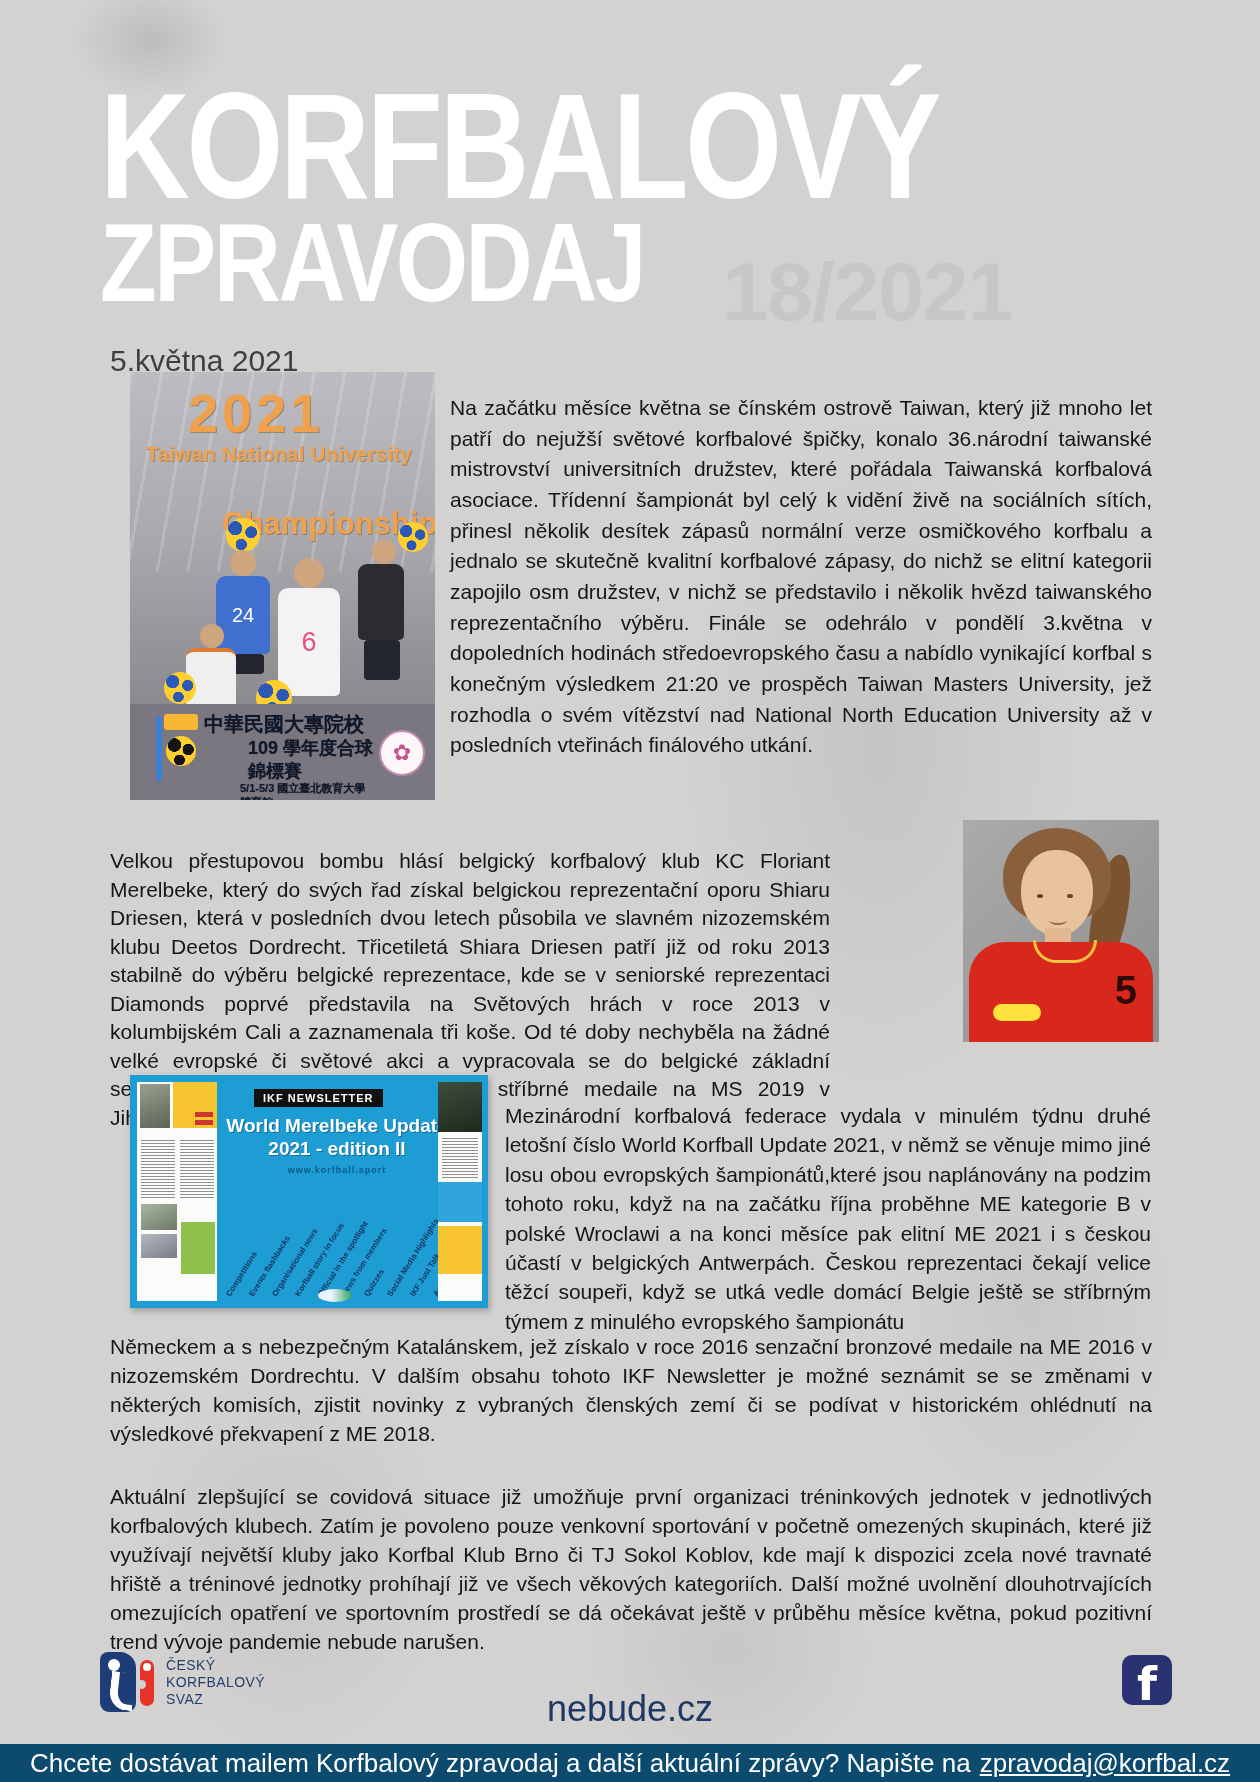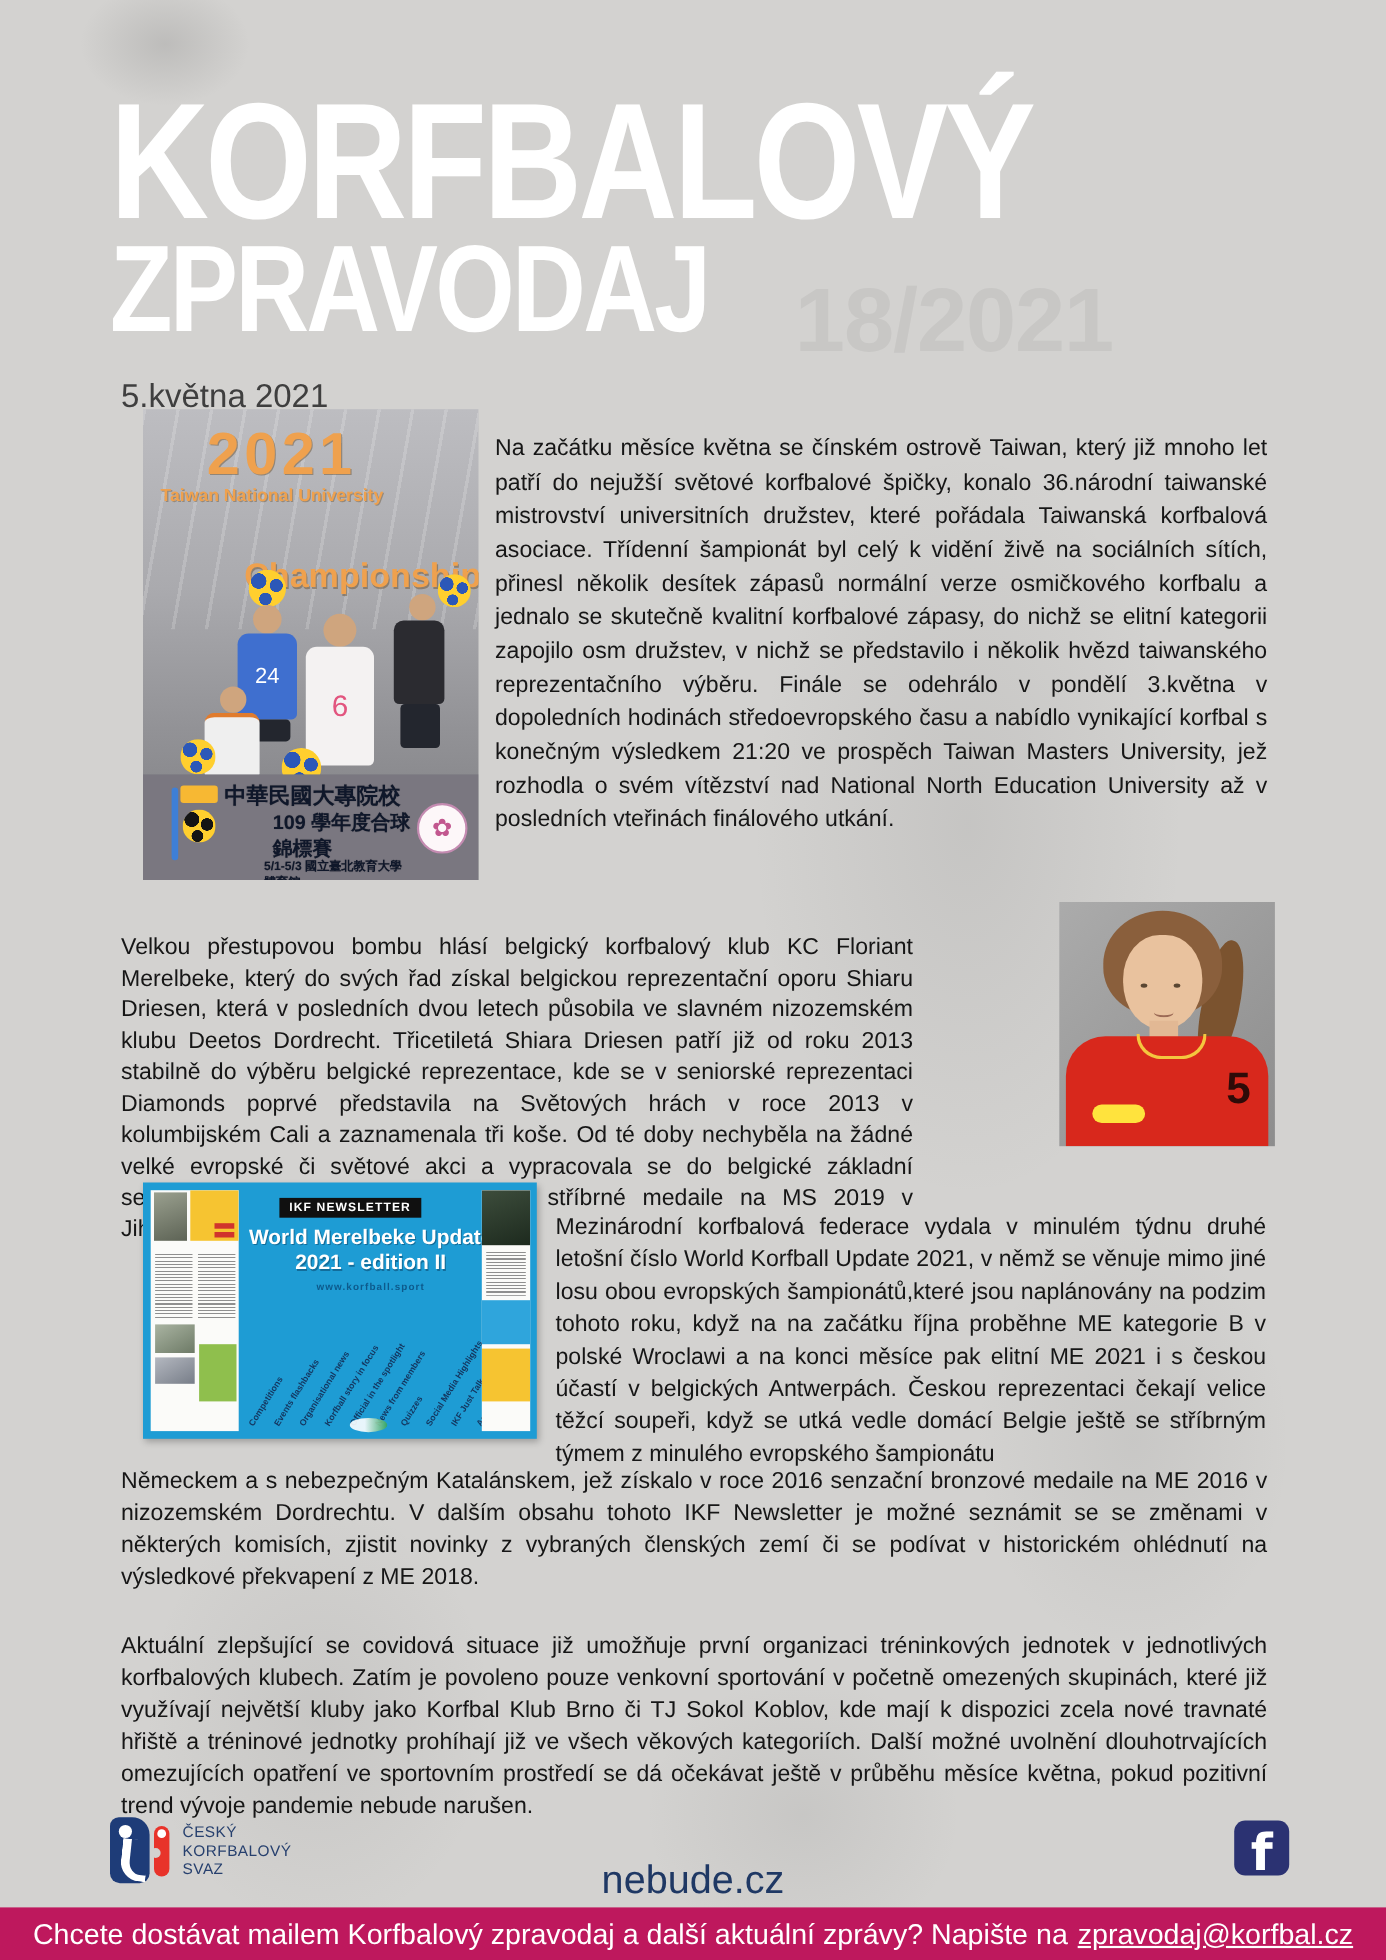--- a/index.html
+++ b/index.html
@@ -36,21 +36,21 @@
   .ptext{position:absolute;font-size:21px;line-height:1.46;text-align:justify;color:#161616;}
 
   
   .a1-text{left:450px;top:372px;width:702px;}
   .poster{position:absolute;left:130px;top:372px;width:305px;height:428px;overflow:hidden;
           background:linear-gradient(180deg,#bdbdc1 0%,#aaaaae 38%,#929296 68%,#7c7c80 100%);}
   .poster .girders{position:absolute;left:0;top:0;right:0;height:200px;opacity:.5;
           background:repeating-linear-gradient(100deg,rgba(255,255,255,.35) 0 3px,transparent 3px 30px);}
   .p-year{position:absolute;left:58px;top:10px;font-size:54px;font-weight:bold;color:#efa14e;
           letter-spacing:4px;text-shadow:1px 1px 0 rgba(90,60,20,.4);}
-  .p-line1{position:absolute;left:16px;top:70px;font-size:16px;font-weight:bold;color:#efa14e;
+  .p-line1{position:absolute;left:16px;top:70px;font-size:21px;font-weight:bold;color:#efa14e;
           text-shadow:1px 1px 0 rgba(90,60,20,.35);white-space:nowrap;}
   .p-line2{position:absolute;left:16px;top:94px;font-size:40px;font-weight:bold;color:#efa14e;
           letter-spacing:2px;text-shadow:1px 1px 0 rgba(90,60,20,.4);}
   .p-line3{position:absolute;left:92px;top:134px;font-size:31px;font-weight:bold;color:#efa14e;
           text-shadow:1px 1px 0 rgba(90,60,20,.4);}
   .ball{border-radius:50%;position:absolute;
         background:
          radial-gradient(circle at 27% 30%,#2c58b8 0 20%,transparent 21%),
          radial-gradient(circle at 74% 42%,#2c58b8 0 18%,transparent 19%),
          radial-gradient(circle at 45% 78%,#2c58b8 0 17%,transparent 18%),
@@ -155,21 +155,21 @@
   .cks-red{position:absolute;left:40px;top:8px;width:14px;height:46px;background:#e8332a;border-radius:7px;}
   .cks-dot1{position:absolute;left:3px;top:3px;width:8px;height:8px;background:#fff;border-radius:50%;}
   .cks-dot2{position:absolute;left:-3px;top:20px;width:9px;height:9px;background:#d3d2d0;border-radius:50%;}
   .cks-name{font-size:14px;line-height:17px;color:#27406e;letter-spacing:.4px;}
   .website{position:absolute;left:0;right:0;top:1688px;text-align:center;font-size:36px;color:#1f3864;}
   .fb{position:absolute;left:1122px;top:1655px;width:50px;height:50px;background:#2b3272;
       border-radius:10px;color:#fff;display:flex;align-items:flex-end;justify-content:center;
       font-size:46px;font-weight:bold;line-height:.92;overflow:hidden;font-family:"DejaVu Sans",sans-serif;}
 
   
-  .bar{position:absolute;left:0;right:0;bottom:0;height:48px;background:#be185d;color:#ffffff;
+  .bar{position:absolute;left:0;right:0;bottom:0;height:38px;background:#0c4a6e;color:#ffffff;
        display:flex;align-items:center;justify-content:center;font-size:26px;gap:9px;}
   .bar a{color:#ffffff;text-decoration:underline;cursor:pointer;}
 </style>
 </head>
 <body>
 
 <div class="page">
 
   <div class="wm wm1"></div>
   <div class="wm wm2"></div>

